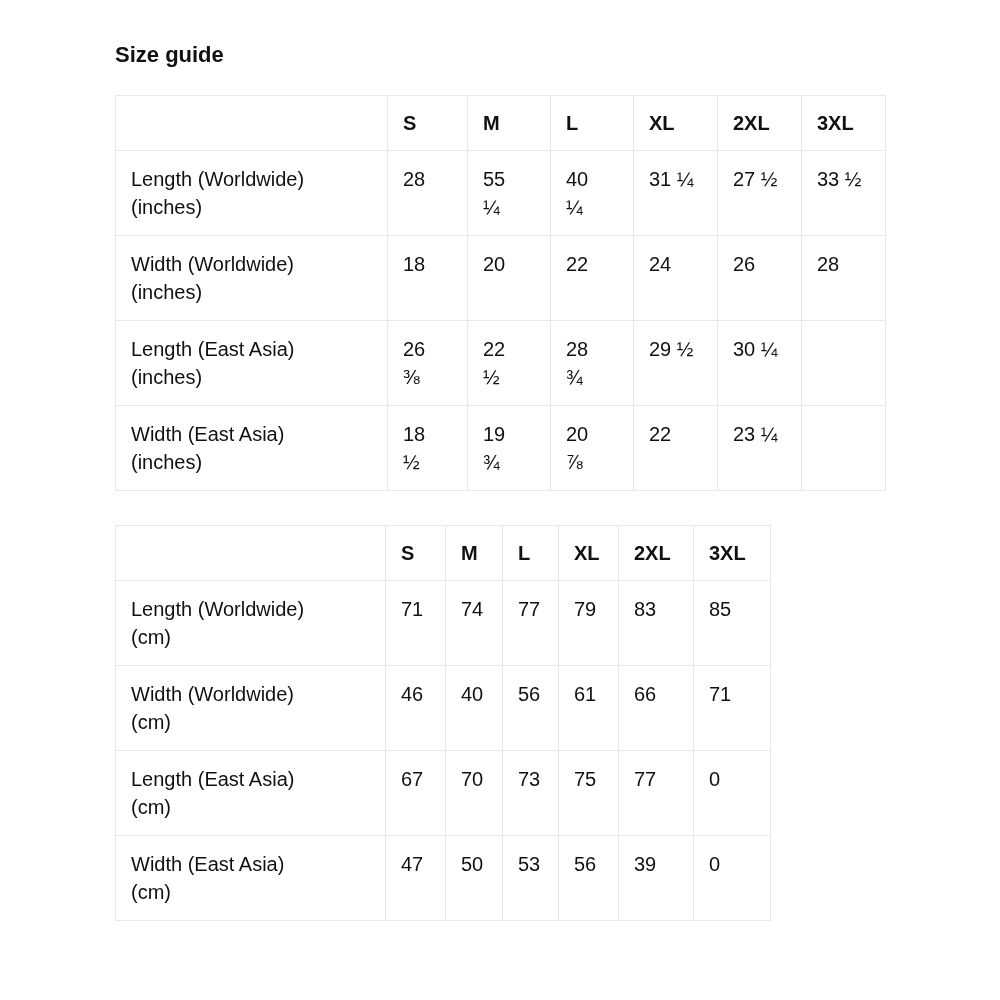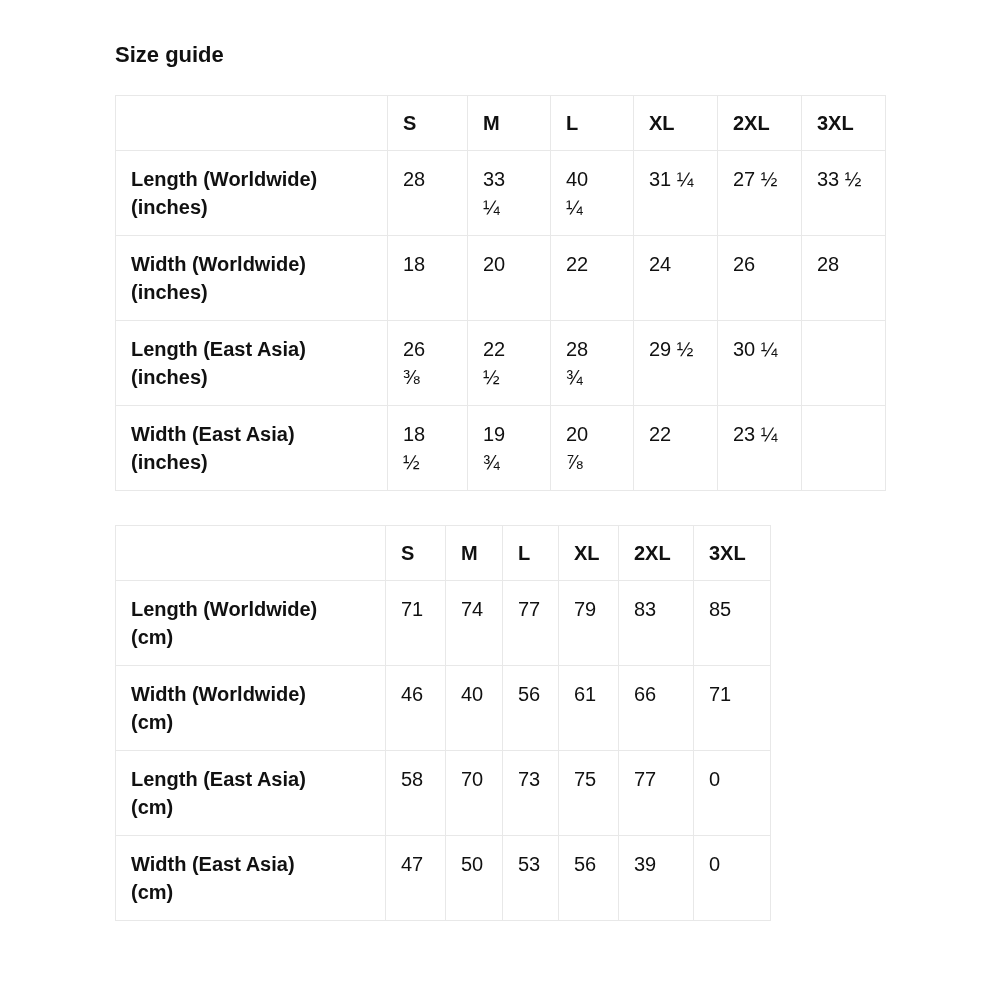--- a/index.html
+++ b/index.html
@@ -40,21 +40,21 @@
     font-weight: normal;
     overflow: hidden;
   }
   table.size-table thead th {
     font-weight: bold;
     vertical-align: middle;
     padding-top: 13px;
     padding-bottom: 13px;
   }
   table.size-table td.row-label {
-    font-weight: bold;
+    font-weight: normal;
     margin-top: 9px;
   }
   table.size-table.table-cm {
     margin-top: 34px;
   }
 </style>
 </head>
 <body>
 
 <div class="page">
@@ -80,21 +80,21 @@
         <th>XL</th>
         <th>2XL</th>
         <th>3XL</th>
       </tr>
     </thead>
     <tbody>
       <tr>
         <td class="row-label">Length (Worldwide)
 (inches)</td>
         <td>28</td>
-        <td>33
+        <td>55
 ¼</td>
         <td>40
 ¼</td>
         <td>31 ¼</td>
         <td>27 ½</td>
         <td>33 ½</td>
       </tr>
       <tr>
         <td class="row-label">Width (Worldwide)
 (inches)</td>
@@ -172,21 +172,21 @@
         <td>46</td>
         <td>40</td>
         <td>56</td>
         <td>61</td>
         <td>66</td>
         <td>71</td>
       </tr>
       <tr>
         <td class="row-label">Length (East Asia)
 (cm)</td>
-        <td>58</td>
+        <td>67</td>
         <td>70</td>
         <td>73</td>
         <td>75</td>
         <td>77</td>
         <td>0</td>
       </tr>
       <tr>
         <td class="row-label">Width (East Asia)
 (cm)</td>
         <td>47</td>

